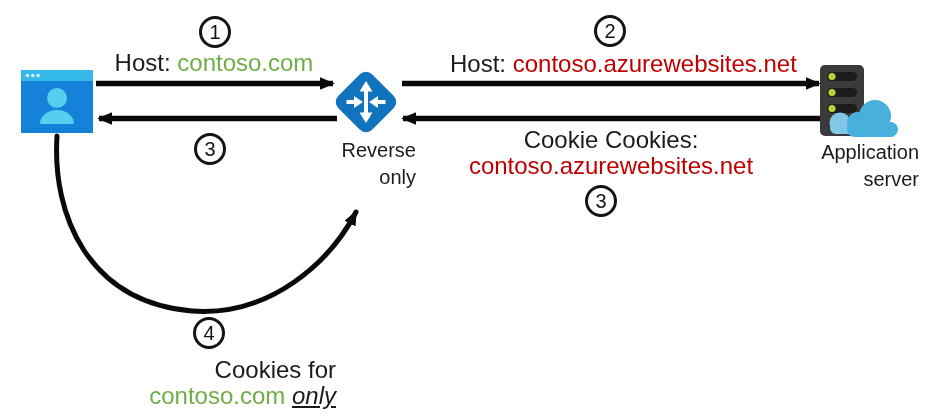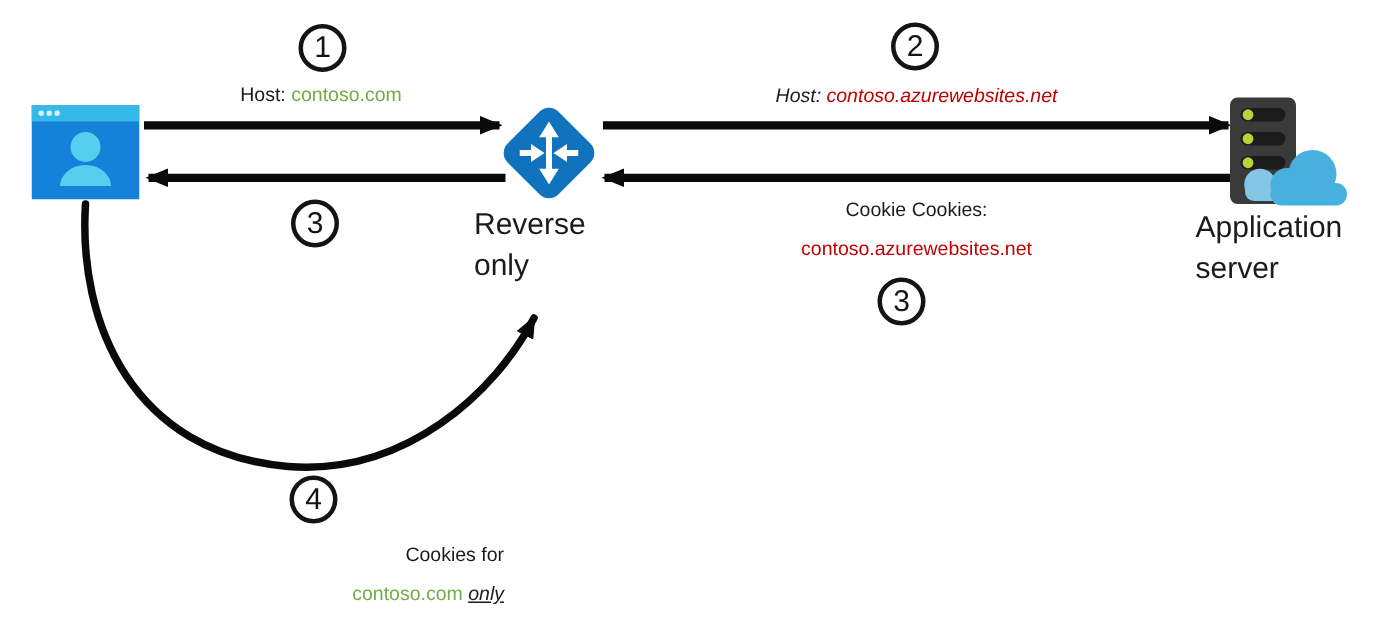--- a/index.html
+++ b/index.html
@@ -1,31 +1,31 @@
 <!DOCTYPE html>
 <html><head>
 <meta charset="utf-8">
 <style>
   html,body{margin:0;padding:0;background:#fff;}
   #stage{
     position:relative;width:926px;height:419px;background:#ffffff;overflow:hidden;
     font-family:"Liberation Sans",sans-serif;color:#1b1b1b;
   }
   .abs{position:absolute;}
-  .lbl{font-size:13px;text-align:center;line-height:26px;white-space:nowrap;}
+  .lbl{font-size:24px;text-align:center;line-height:26px;white-space:nowrap;}
   .green{color:#70AD47;}
   .red{color:#C00000;}
   .italic{font-style:italic;text-decoration:underline;}
   .badge{
     position:absolute;width:32px;height:32px;box-sizing:border-box;
     border:3px solid #141414;border-radius:50%;background:#fff;
     display:flex;align-items:center;justify-content:center;
     font-size:20px;color:#141414;
   }
-  .nodelabel{font-size:20px;text-align:left;line-height:27px;color:#1b1b1b;}
+  .nodelabel{font-size:20px;text-align:right;line-height:27px;color:#1b1b1b;}
   svg{display:block;}
 </style>
 </head>
 <body>
 
 <div id="stage">
 
   <svg class="abs" style="left:0;top:0;" width="926" height="419" viewBox="0 0 926 419">
     <defs>
       <marker id="ah" viewBox="0 0 12 10" refX="10.5" refY="5" markerWidth="15" markerHeight="12.5" markerUnits="userSpaceOnUse" orient="auto">
@@ -103,21 +103,21 @@
   </div>
   <div class="badge" style="left:193px;top:317px;">
     <span>4</span>
   </div>
 
   <div class="abs lbl" style="left:84px;top:50px;width:260px;">
     <span>Host:</span>
     <span class="green">contoso.com</span>
   </div>
 
-  <div class="abs lbl" style="left:450px;top:51px;width:322px;font-style:italic;">
+  <div class="abs lbl" style="left:450px;top:51px;width:322px;">
     <span>Host:</span>
     <span class="red">contoso.azurewebsites.net</span>
   </div>
 
   <div class="abs lbl" style="left:461px;top:127px;width:300px;">
     <div>Cookie Cookies:</div>
     <div class="red">contoso.azurewebsites.net</div>
   </div>
 
   <div class="abs lbl" style="left:86px;top:357px;width:250px;text-align:right;">

